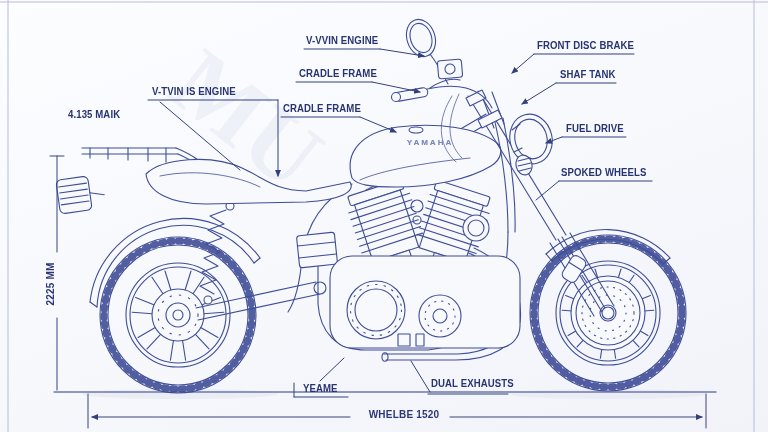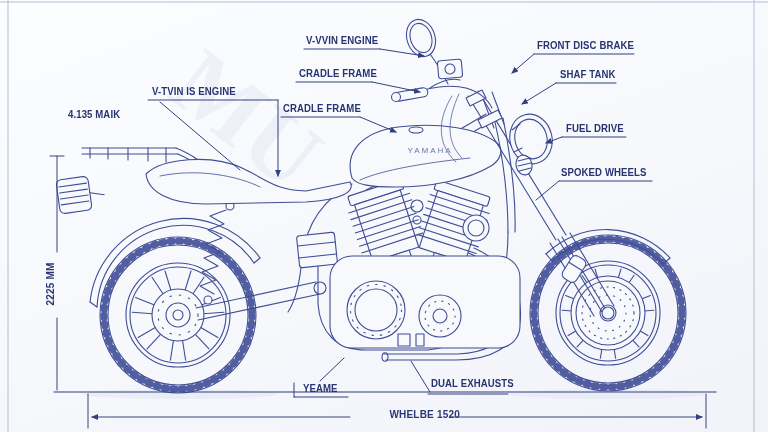--- a/index.html
+++ b/index.html
@@ -12,24 +12,24 @@
   .label{
     position:absolute;font-weight:700;font-size:10px;line-height:1.05;
     color:#273471;letter-spacing:.1px;white-space:nowrap;
     transform:scaleX(.96);transform-origin:left top;
   }
   .dim{
     position:absolute;font-weight:700;font-size:10px;color:#2c3876;
     letter-spacing:.2px;white-space:nowrap;text-align:center;
   }
   #dim-height{left:12px;top:277px;width:80px;height:14px;transform:rotate(-90deg);}
-  #dim-wheelbase{left:364px;top:409px;width:96px;text-align:right;}
+  #dim-wheelbase{left:356px;top:409px;width:96px;}
   #tank-logo{
-    position:absolute;left:398px;top:146px;width:64px;text-align:center;
-    font-weight:400;font-size:8px;letter-spacing:2px;color:#7d87b6;
+    position:absolute;left:398px;top:138px;width:64px;text-align:center;
+    font-weight:700;font-size:8px;letter-spacing:2px;color:#7d87b6;
     text-shadow:.4px .4px 0 #c9cfe4;
   }
   #watermark{
     position:absolute;left:168px;top:64px;font-weight:700;font-size:95px;
     font-family:"Liberation Serif","DejaVu Serif",serif;
     color:rgba(105,115,165,.07);transform:rotate(38deg);pointer-events:none;
   }
 </style>
 </head>
 <body>

